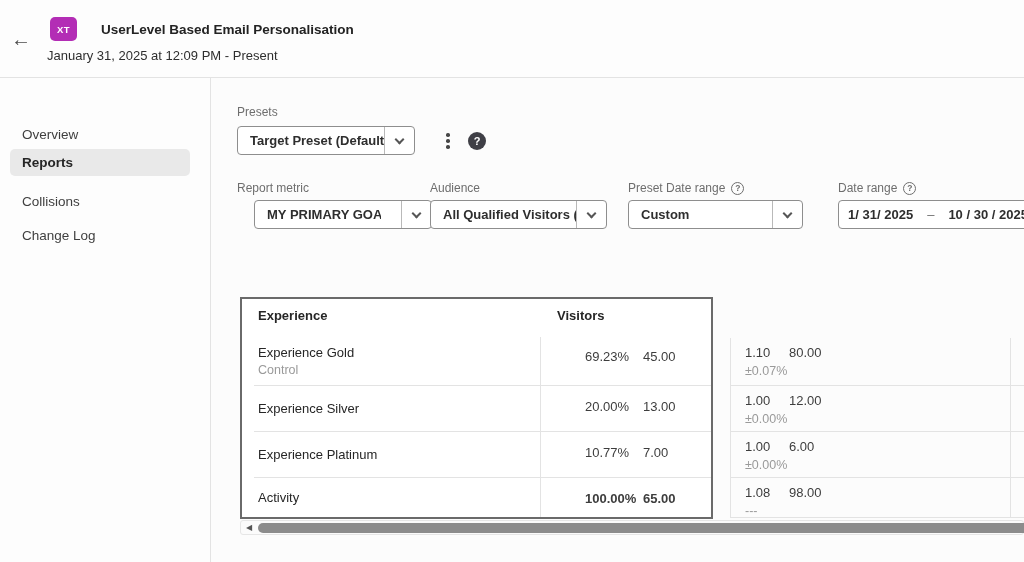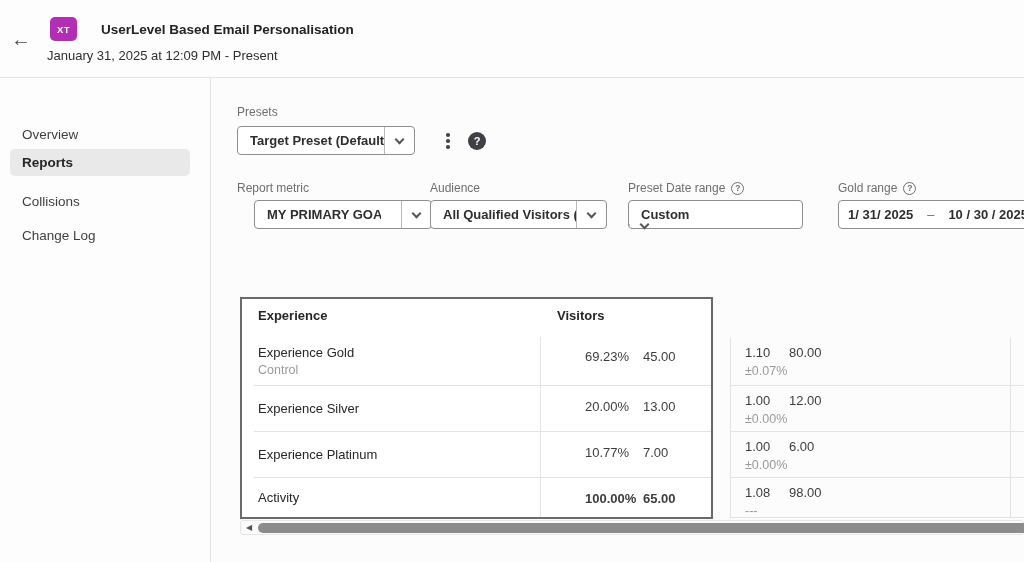--- a/index.html
+++ b/index.html
@@ -128,29 +128,29 @@
   <span class="dd-label">All Qualified Visitors (...</span>
   <span class="dd-chev">
       <i class="chev"></i>
     </span>
 </div>
 
 <div class="field-label" style="left:628px; top:181px;">
   <span>Preset Date range</span>
   <button class="help-outline">?</button>
 </div>
-<div class="dropdown" style="left:628px; top:200px; width:175px;flex-direction:column;">
+<div class="dropdown" style="left:628px; top:200px; width:175px;">
   <span class="dd-label">Custom</span>
   <span class="dd-chev">
       <i class="chev"></i>
     </span>
 </div>
 
 <div class="field-label" style="left:838px; top:181px;">
-  <span>Gold range</span>
+  <span>Date range</span>
   <button class="help-outline">?</button>
 </div>
 <div class="date-field">
   <span>1/ 31/ 2025</span>
   <span class="date-sep">–</span>
   <span>10 / 30 / 2025</span>
 </div>
 
 <div class="table-area">
 

